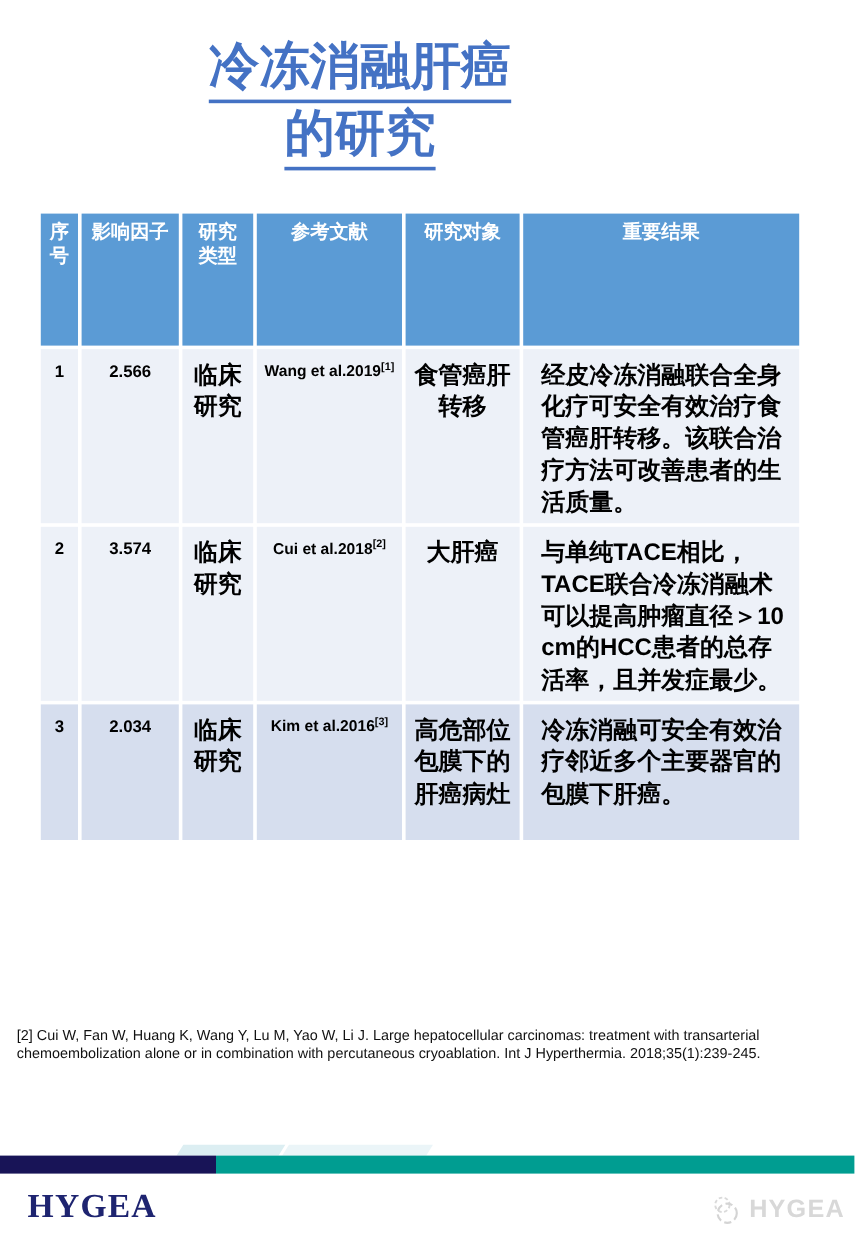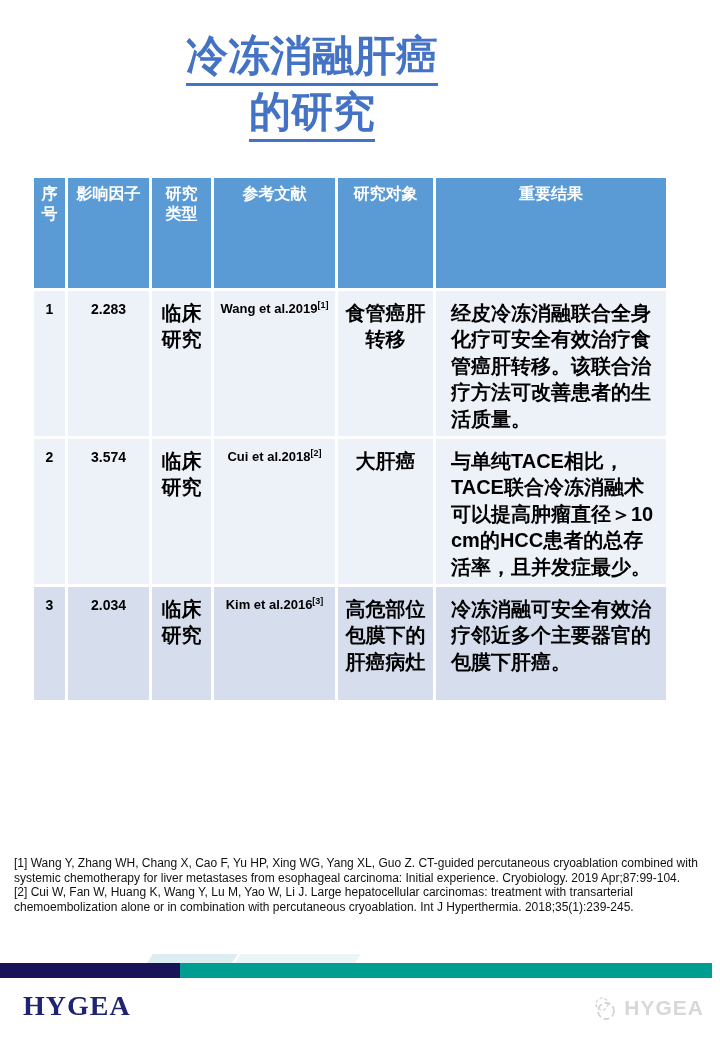--- a/index.html
+++ b/index.html
@@ -1,21 +1,21 @@
 <!DOCTYPE html>
 <html><head>
 <meta charset="utf-8">
 <style>
   html,body{margin:0;padding:0;background:#ffffff;}
   .slide{
     position:relative;width:720px;height:1040px;background:#ffffff;overflow:hidden;
     font-family:"Liberation Sans","DejaVu Sans",sans-serif;color:#000;
   }
   
-  .title-block{position:absolute;top:30px;left:12px;width:600px;text-align:center;
+  .title-block{position:absolute;top:30px;left:0;width:600px;text-align:center;
     color:#4472C4;font-weight:bold;font-size:42px;line-height:52px;font-family:Liberation Serif, serif;}
   .title-line{display:inline-block;border-bottom:3px solid #4472C4;padding-bottom:1px;}
   
   .studies-table{position:absolute;left:31px;top:175px;border-collapse:separate;border-spacing:3px;table-layout:fixed;}
   .studies-table th{
     background:#5B9BD5;color:#ffffff;font-size:16px;font-weight:bold;
     vertical-align:top;text-align:center;padding:6px 0;height:98px;line-height:1.25;
   }
   .studies-table td{
     font-size:20px;font-weight:bold;vertical-align:top;text-align:center;
@@ -73,21 +73,21 @@
         <tr>
       <th><span>序号</span></th>
       <th><span>影响因子</span></th>
       <th><span class="w2">研究类型</span></th>
       <th><span>参考文献</span></th>
       <th><span>研究对象</span></th>
       <th><span>重要结果</span></th>
     </tr>
     <tr class="row-light">
       <td class="cell-no h-tall">1</td>
-      <td class="cell-if">2.283</td>
+      <td class="cell-if">2.566</td>
       <td><span class="w2">临床研究</span></td>
       <td class="cell-ref"><span>Wang et al.2019</span><sup>[1]</sup></td>
       <td>食管癌肝转移</td>
       <td class="cell-res">经皮冷冻消融联合全身化疗可安全有效治疗食管癌肝转移。该联合治疗方法可改善患者的生活质量。</td>
     </tr>
     <tr class="row-light">
       <td class="cell-no h-tall">2</td>
       <td class="cell-if">3.574</td>
       <td><span class="w2">临床研究</span></td>
       <td class="cell-ref"><span>Cui et al.2018</span><sup>[2]</sup></td>
@@ -99,21 +99,20 @@
       <td class="cell-if">2.034</td>
       <td><span class="w2">临床研究</span></td>
       <td class="cell-ref"><span>Kim et al.2016</span><sup>[3]</sup></td>
       <td>高危部位包膜下的肝癌病灶</td>
       <td class="cell-res">冷冻消融可安全有效治疗邻近多个主要器官的包膜下肝癌。</td>
     </tr>
   </tbody>
     </table>
 
   <div class="reference-list">
-    <p>[1] Wang Y, Zhang WH, Chang X, Cao F, Yu HP, Xing WG, Yang XL, Guo Z. CT-guided percutaneous cryoablation combined with systemic chemotherapy for liver metastases from esophageal carcinoma: Initial experience. Cryobiology. 2019 Apr;87:99-104.</p>
     <p>[2] Cui W, Fan W, Huang K, Wang Y, Lu M, Yao W, Li J. Large hepatocellular carcinomas: treatment with transarterial chemoembolization alone or in combination with percutaneous cryoablation. Int J Hyperthermia. 2018;35(1):239-245.</p>
   </div>
 
   <div class="wedge wedge-1"></div>
   <div class="wedge wedge-2"></div>
   <div class="footer-bar-navy"></div>
   <div class="footer-bar-teal"></div>
 
   <div class="brand-logo">HYGEA</div>
 

